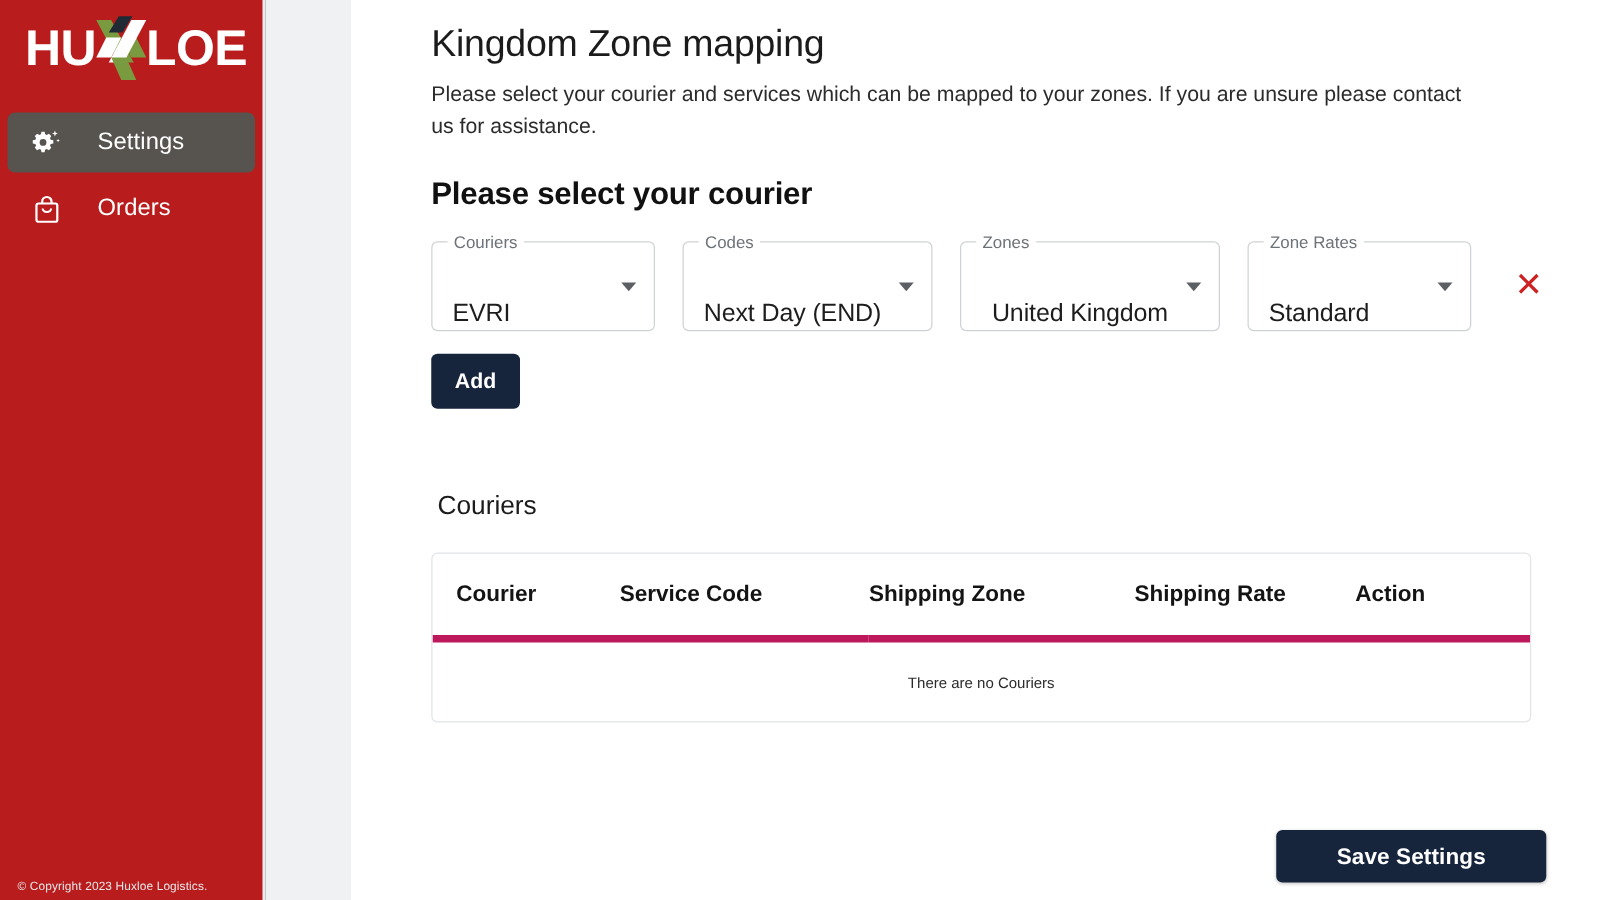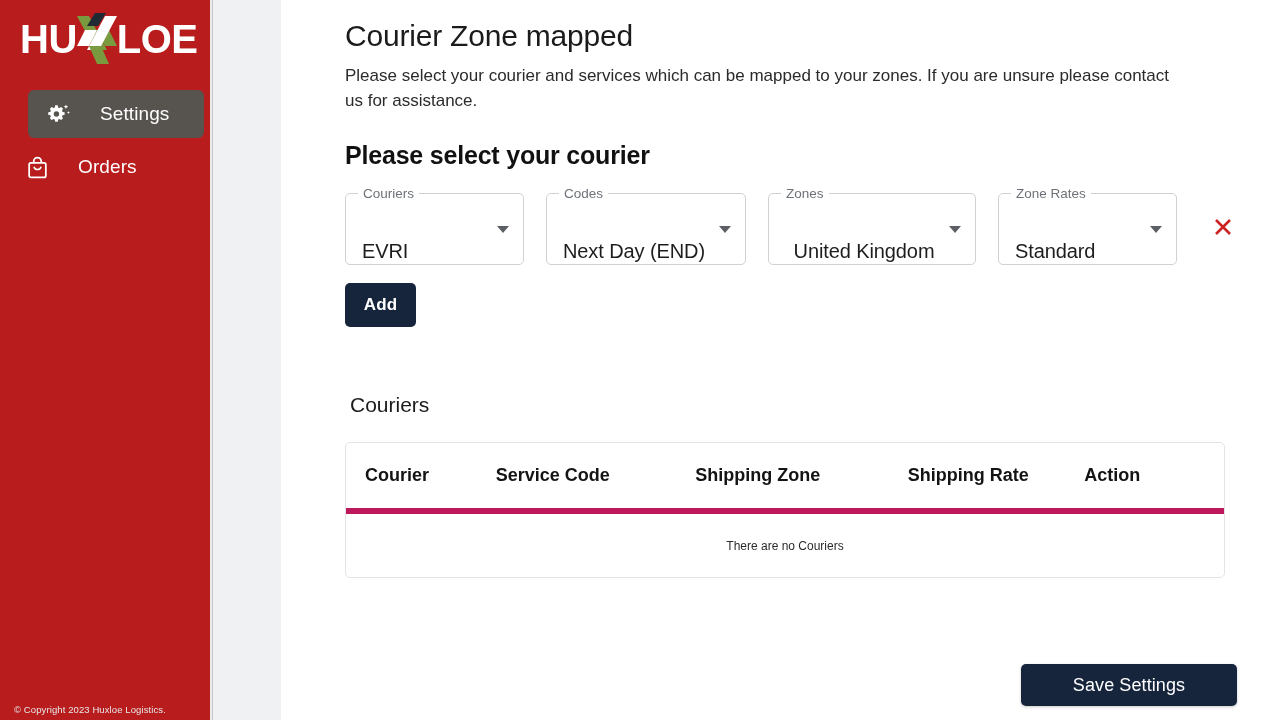--- a/index.html
+++ b/index.html
@@ -68,21 +68,20 @@
     align-items: center;
     height: 48px;
     border-radius: 6px;
     padding-left: 16px;
     margin-bottom: 5px;
     cursor: pointer;
   }
 
   .nav-item.active {
     background: #57534f;
-    margin-left: 22px;
   }
 
   .nav-icon {
     width: 30px;
     height: 30px;
     display: flex;
     align-items: center;
     justify-content: center;
     flex: 0 0 30px;
     color: #ffffff;
@@ -239,21 +238,21 @@
     position: absolute;
     right: 56px;
     bottom: 14px;
     width: 216px;
     height: 42px;
     background: #16243c;
     color: #ffffff;
     border: none;
     border-radius: 5px;
     font-size: 18px;
-    font-weight: 400;
+    font-weight: 700;
     font-family: "Liberation Sans", sans-serif;
     cursor: pointer;
     box-shadow: 0 1px 3px rgba(0,0,0,0.22);
     letter-spacing: 0.1px;
   }
 
   
   .table-heading {
     margin-top: 66px;
     font-size: 21px;
@@ -348,21 +347,21 @@
     </nav>
 
     <div class="copyright">© Copyright 2023 Huxloe Logistics.</div>
   </aside>
 
   <div class="gutter"></div>
   <div class="grey-strip"></div>
 
   <main class="main">
 
-    <h1 class="page-title">Courier Zone mapped</h1>
+    <h1 class="page-title">Kingdom Zone mapping</h1>
     <p class="page-subtitle">Please select your courier and services which can be mapped to your zones. If you are unsure please contact us for assistance.</p>
     <h2 class="section-title">Please select your courier</h2>
 
     <div class="select-row">
 
       <div class="field w1">
         <span class="field-label">Couriers</span>
         <span class="field-value">EVRI</span>
         <span class="caret"></span>
       </div>

